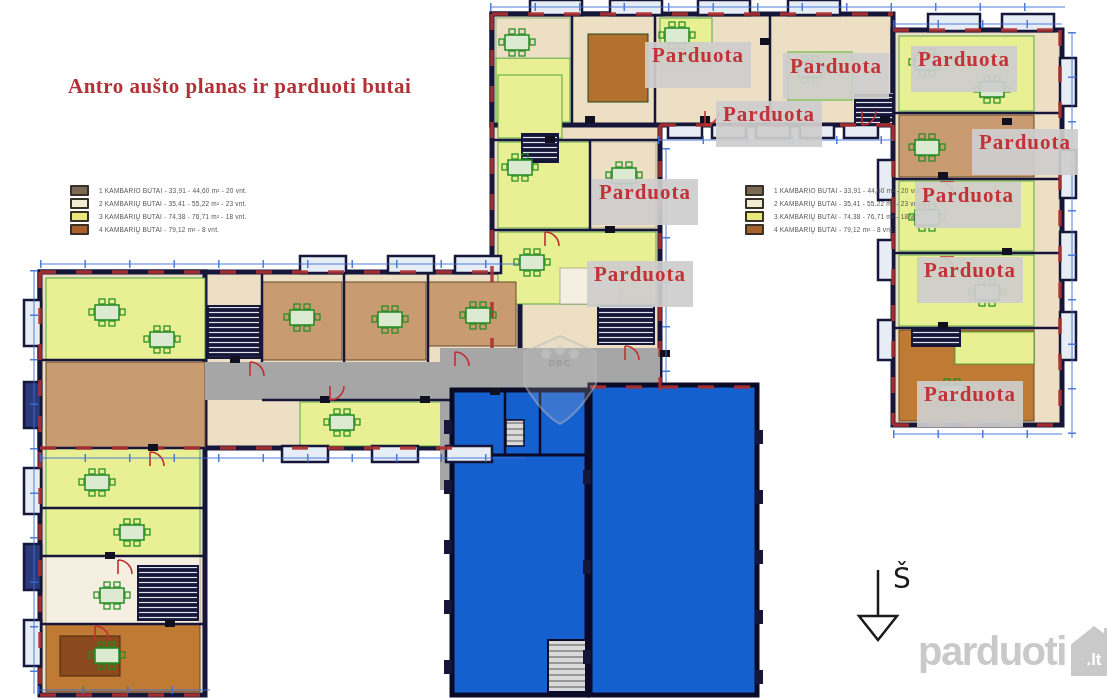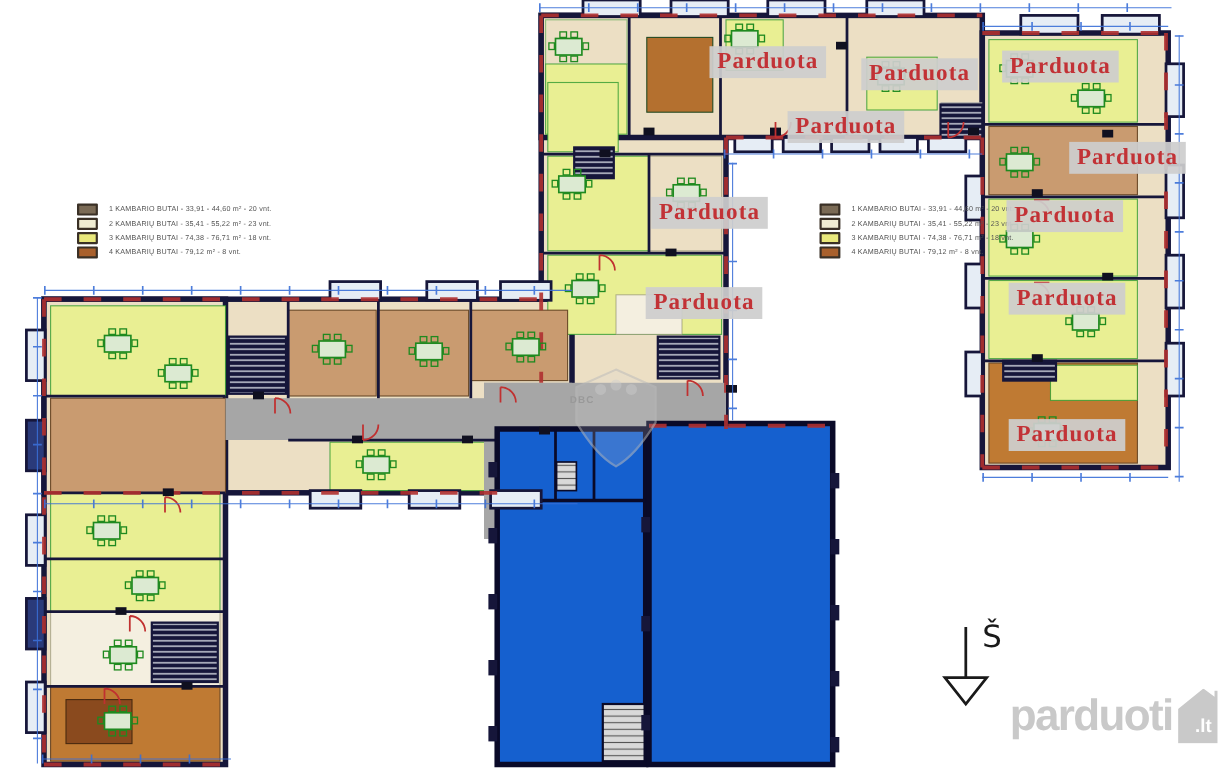--- a/index.html
+++ b/index.html
@@ -4,35 +4,35 @@
 <style>
   html,body{margin:0;padding:0;background:#ffffff;}
   .stage{position:relative;width:1107px;height:699px;overflow:hidden;background:#ffffff;
          font-family:"Liberation Sans",sans-serif;}
   .stage svg{position:absolute;left:0;top:0;}
   .page-title{position:absolute;left:68px;top:74px;margin:0;
         font:bold 21px "Liberation Serif",serif;letter-spacing:.5px;}
   .sold{position:absolute;display:inline-block;
         font:bold 21px "Liberation Serif",serif;letter-spacing:1px;
         color:#c23236;background:rgba(206,206,206,.93);
-        padding:1px 7px 4px 7px;line-height:24px;white-space:nowrap;}
+        padding:1px 7px 21px 7px;line-height:24px;white-space:nowrap;}
   .legend{position:absolute;width:230px;}
   .lrow{display:flex;align-items:center;margin-bottom:5px;height:8px;}
   .sw{display:inline-block;width:15px;height:7px;border:2px solid #3a3026;border-radius:1px;margin-right:10px;flex:none;}
   .lt{font-size:6.5px;color:#555;white-space:nowrap;letter-spacing:.2px;}
   .compass{position:absolute;left:845px;top:562px;width:90px;height:95px;}
   .compass .dir{position:absolute;left:48px;top:0px;font:28px "DejaVu Sans",sans-serif;color:#1a1a1a;}
   .wm{position:absolute;left:918px;top:626px;display:flex;align-items:flex-end;}
   .wm .brand{font:bold 40px "Liberation Sans",sans-serif;color:#c9c9c9;letter-spacing:-1.5px;line-height:50px;}
   .wm .house{position:relative;width:46px;height:50px;margin-left:5px;background:#c9c9c9;
       clip-path:polygon(50% 0%,72% 15%,72% 4%,86% 4%,86% 25%,100% 37%,100% 100%,0% 100%,0% 37%);}
   .wm .tld{position:absolute;left:0;right:0;bottom:6px;text-align:center;
       font:bold 17px "Liberation Sans",sans-serif;color:#ffffff;}
   .shield{position:absolute;left:518px;top:332px;width:84px;height:96px;opacity:.55;}
-  .shield .dbc{position:absolute;left:0;right:0;top:26px;text-align:left;
+  .shield .dbc{position:absolute;left:0;right:0;top:26px;text-align:center;
       font:bold 9px "Liberation Sans",sans-serif;color:#8f8f8f;letter-spacing:1px;}
 </style>
 </head>
 <body>
 
 <div class="stage">
 
   <svg width="1107" height="699" viewBox="0 0 1107 699">
     <defs>
       <pattern id="hatch" width="5" height="5" patternUnits="userSpaceOnUse">
@@ -292,20 +292,21 @@
         <line x1="666" y1="148" x2="666" y2="382"></line>
         <line x1="34" y1="270" x2="34" y2="694"></line>
         <line x1="40" y1="458" x2="525" y2="458"></line>
         <line x1="38" y1="690" x2="210" y2="690"></line>
         <line x1="893" y1="434" x2="1062" y2="434"></line>
         <line x1="40" y1="264" x2="520" y2="264"></line>
       </g>
     </g>
   </svg>
 
+  <h1 class="page-title" style="color: rgb(178, 49, 54);">Antro aušto planas ir parduoti butai</h1>
 
   <div class="legend" style="left:70px;top:186px;">
     <div class="lrow">
       <span class="sw" style="background-color: rgb(122, 106, 85);"></span>
       <span class="lt">1 KAMBARIO BUTAI - 33,91 - 44,60 m² - 20 vnt.</span>
       </div>
     <div class="lrow">
       <span class="sw" style="background-color: rgb(240, 236, 210);"></span>
       <span class="lt">2 KAMBARIŲ BUTAI - 35,41 - 55,22 m² - 23 vnt.</span>
       </div>

